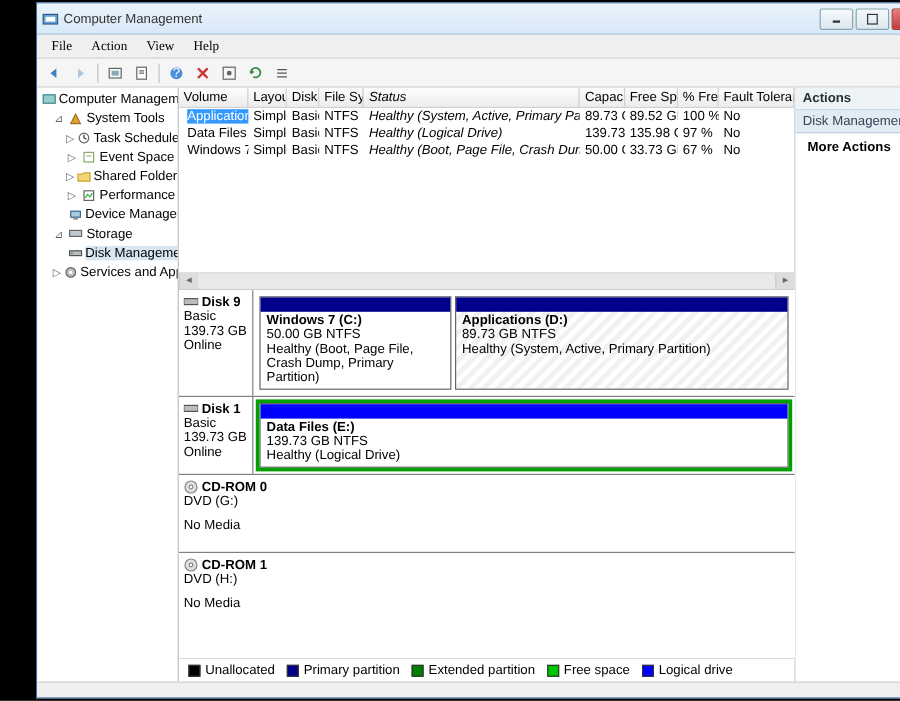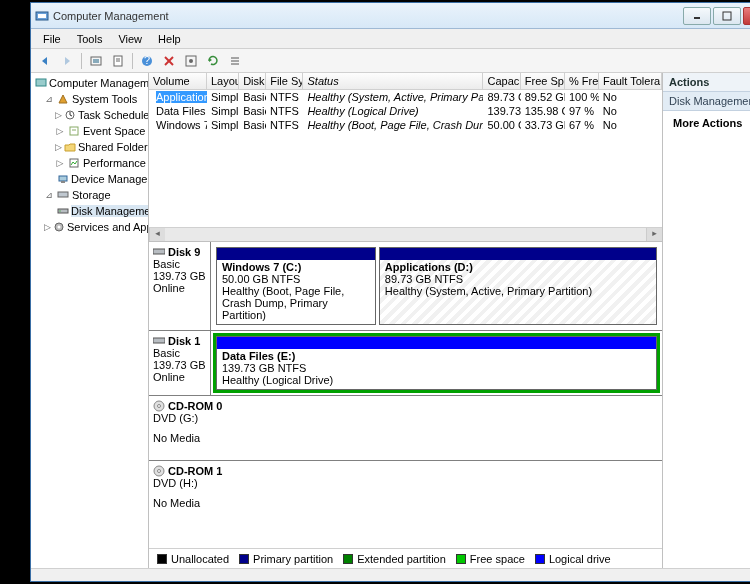--- a/index.html
+++ b/index.html
@@ -5,21 +5,21 @@
 * { box-sizing: border-box; margin: 0; padding: 0; font-family: "Segoe UI", Tahoma, sans-serif; font-size: 11px; }
 body { background: #000; width: 750px; height: 584px; overflow: hidden; position: relative; }
 .window { position: absolute; left: 2px; top: 2px; width: 746px; height: 580px; background: #fff; border: 1px solid #3a6ea5; display: flex; flex-direction: column; margin-left: 28px; }
 .titlebar { height: 26px; background: linear-gradient(#eaf3fb,#d7e8f7); display: flex; align-items: center; padding: 0 4px; border-bottom: 1px solid #9fb9d4; }
 .titlebar .icon { width: 14px; height: 14px; margin-right: 4px; display: inline-flex; align-items: center; justify-content: center; }
 .titlebar .title { flex: 1; color: #333; }
 .winbtns { display: flex; }
 .winbtn { width: 28px; height: 18px; margin-left: 2px; border: 1px solid #8aa; background: linear-gradient(#f5f9fc,#dce7f0); display: flex; align-items: center; justify-content: center; cursor: pointer; border-radius: 2px; }
 .winbtn.close { background: linear-gradient(#e97e7e,#c23a3a); border-color: #a33; color: #fff; }
 .menubar { height: 20px; background: #f0f0f0; display: flex; align-items: center; padding: 0 4px; border-bottom: 1px solid #d0d0d0; }
-.menuitem { padding: 2px 8px; cursor: pointer; }
+.menuitem { padding: 2px 8px; cursor: pointer; font-family: Liberation Serif, serif; }
 .toolbar { height: 24px; background: #f5f5f5; display: flex; align-items: center; padding: 0 4px; gap: 2px; border-bottom: 1px solid #d0d0d0; }
 .tbtn { width: 20px; height: 20px; display: flex; align-items: center; justify-content: center; cursor: pointer; border: 1px solid transparent; }
 .tsep { width: 1px; height: 16px; background: #c0c0c0; margin: 0 2px; }
 .body { flex: 1; display: flex; overflow: hidden; }
 .leftpane { width: 118px; border-right: 1px solid #c0c0c0; overflow: hidden; background: #fff; }
 .tree { padding: 2px; }
 .tnode { display: flex; align-items: center; padding: 1px 0; white-space: nowrap; cursor: pointer; }
 .tnode .exp { width: 10px; text-align: center; color: #666; font-size: 9px; }
 .tnode .ticon { width: 14px; height: 14px; margin: 0 2px; display: inline-flex; align-items: center; justify-content: center; }
 .t0 { padding-left: 0; } .t1 { padding-left: 11px; } .t2 { padding-left: 22px; }
@@ -84,21 +84,21 @@
           <svg width="10" height="10">
             <line x1="2" y1="2" x2="8" y2="8" stroke="#fff" stroke-width="1.5"></line>
             <line x1="8" y1="2" x2="2" y2="8" stroke="#fff" stroke-width="1.5"></line>
           </svg>
         </div>
     </div>
   </div>
 
   <div class="menubar">
     <div class="menuitem">File</div>
-    <div class="menuitem">Tools</div>
+    <div class="menuitem">Action</div>
     <div class="menuitem">View</div>
     <div class="menuitem">Help</div>
   </div>
 
   <div class="toolbar">
     <div class="tbtn">
         <svg width="14" height="14">
           <path d="M9 3 L4 7 L9 11 Z" fill="#3a81c4"></path>
         </svg>
       </div>

